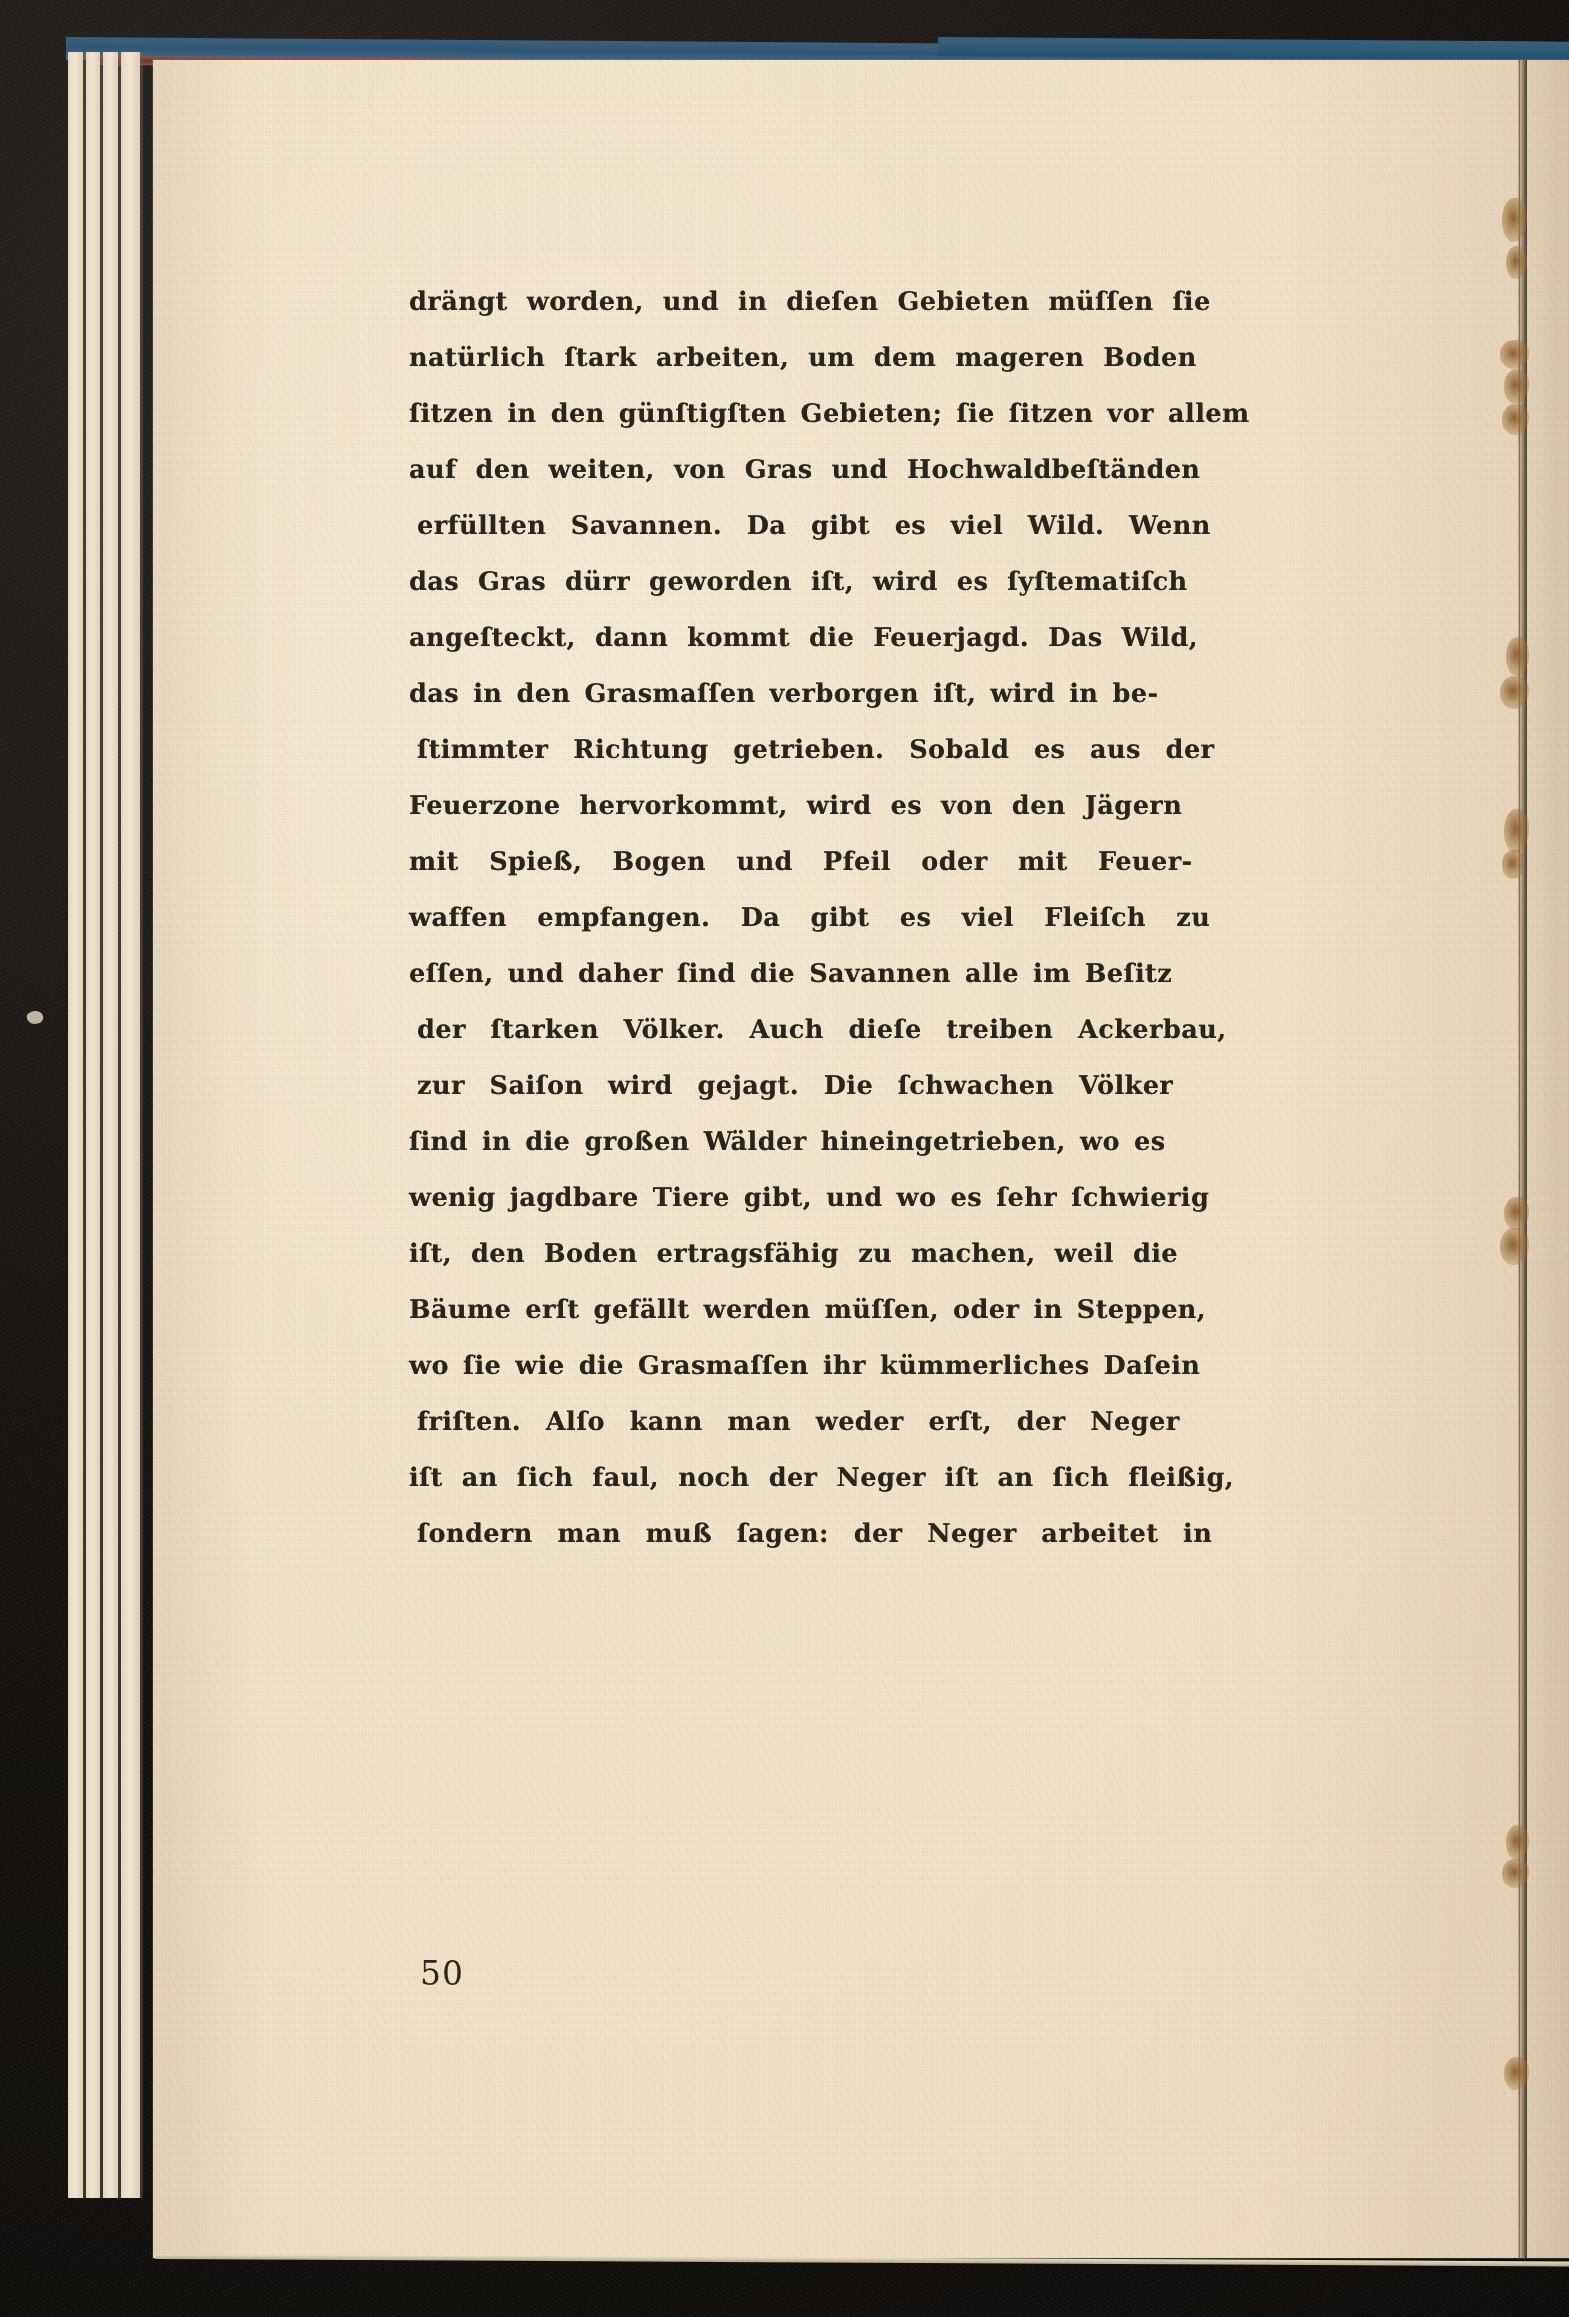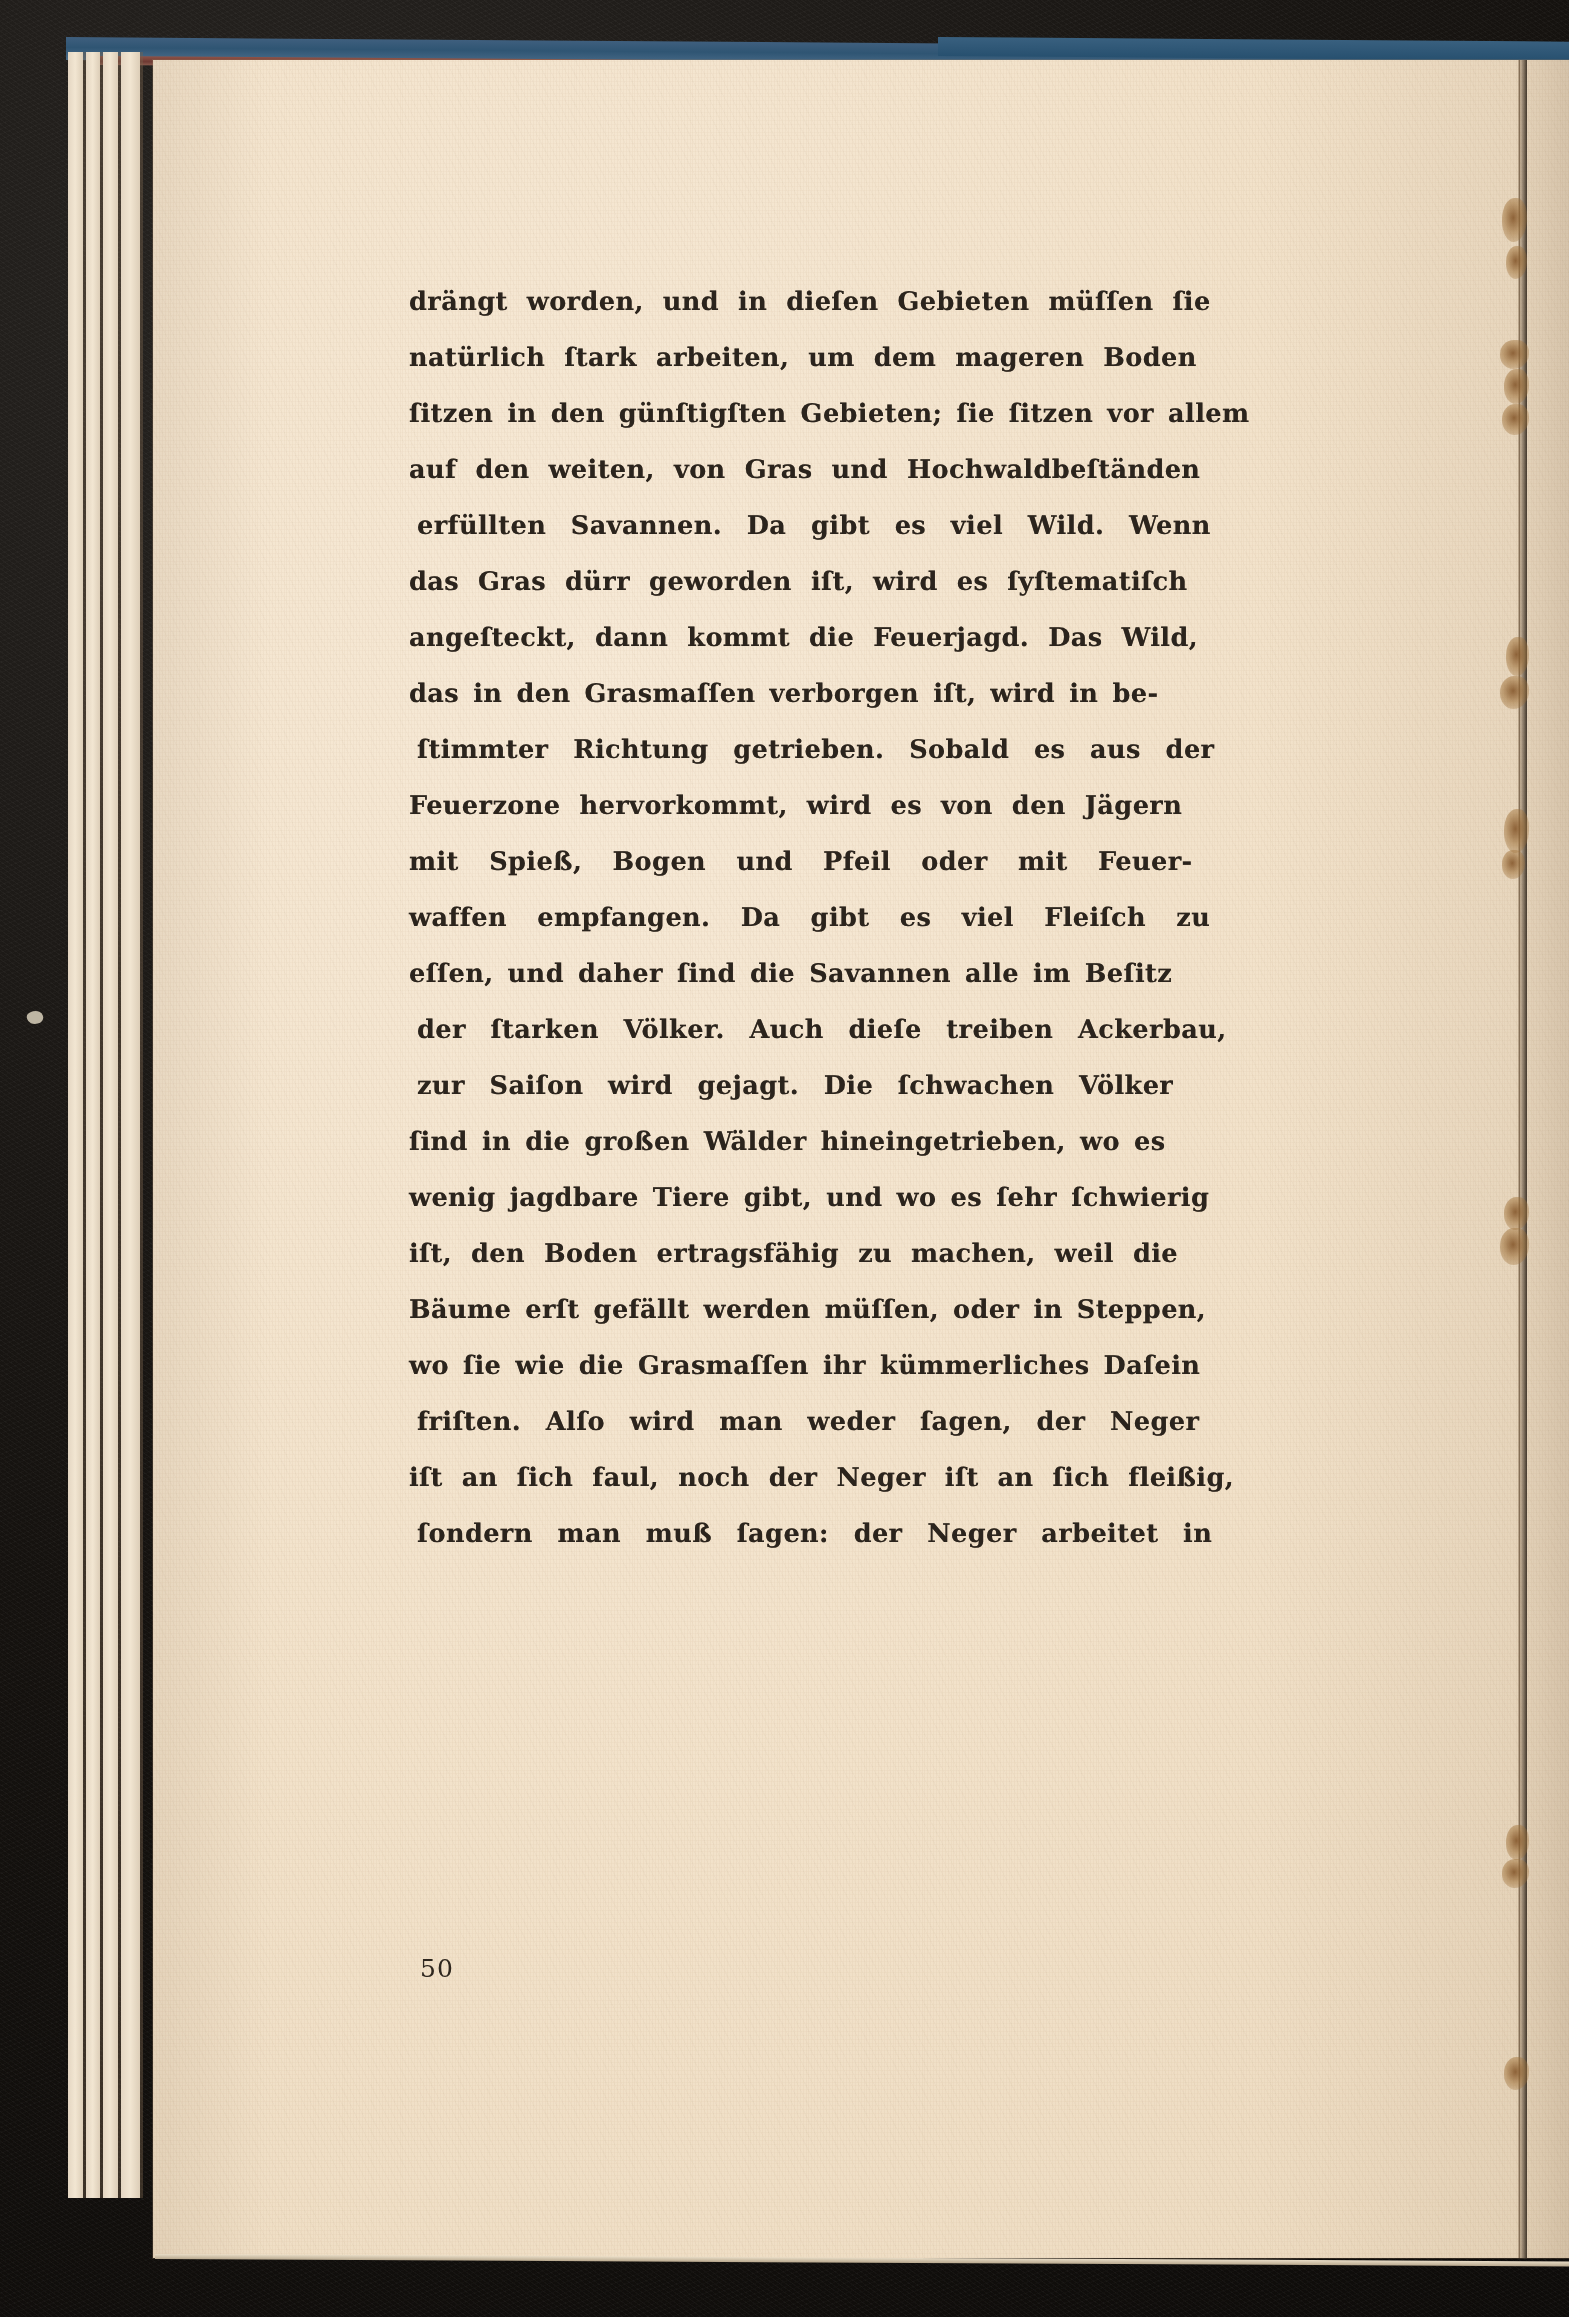--- a/index.html
+++ b/index.html
@@ -154,21 +154,21 @@
   .w1{word-spacing:4.8px;}
   .w2{word-spacing:9.7px;}
   .w3{word-spacing:15.4px;margin-left:8px;}
   .w4{word-spacing:21px;}
 
   #pagenum{
     position:absolute;
     left:267px;top:1894px;
     color:#2e261e;
     font-family:"DejaVu Serif", serif;
-    font-size:25px;
+    font-size:33px;
     letter-spacing:1px;
     font-weight:500;
   }
 
   
   #speck{
     position:absolute;
     left:27px;top:1011px;width:16.4px;height:12.6px;
     background:#cfc6b2;
     border-radius:40% 55% 45% 60%;
@@ -228,21 +228,21 @@
         <div class="tline w4">mit Spieß, Bogen und Pfeil oder mit Feuer-</div>
         <div class="tline w4">waffen empfangen. Da gibt es viel Fleiſch zu</div>
         <div class="tline w1">eſſen, und daher ſind die Savannen alle im Beſitz</div>
         <div class="tline w3">der ſtarken Völker. Auch dieſe treiben Ackerbau,</div>
         <div class="tline w3">zur Saiſon wird gejagt. Die ſchwachen Völker</div>
         <div class="tline w1">ſind in die großen Wälder hineingetrieben, wo es</div>
         <div class="tline w1">wenig jagdbare Tiere gibt, und wo es ſehr ſchwierig</div>
         <div class="tline w2">iſt, den Boden ertragsfähig zu machen, weil die</div>
         <div class="tline w1">Bäume erſt gefällt werden müſſen, oder in Steppen,</div>
         <div class="tline w1">wo ſie wie die Grasmaſſen ihr kümmerliches Daſein</div>
-        <div class="tline w3">friſten. Alſo wird man weder ſagen, der Neger</div>
+        <div class="tline w3">friſten. Alſo kann man weder erſt, der Neger</div>
         <div class="tline w2">iſt an ſich faul, noch der Neger iſt an ſich fleißig,</div>
         <div class="tline w3">ſondern man muß ſagen: der Neger arbeitet in</div>
       </div>
 
     <div id="pagenum">50</div>
   </div>
 
   <div id="gutter">
     <div id="gutter-line"></div>
     <div id="gutter-dark"></div>

